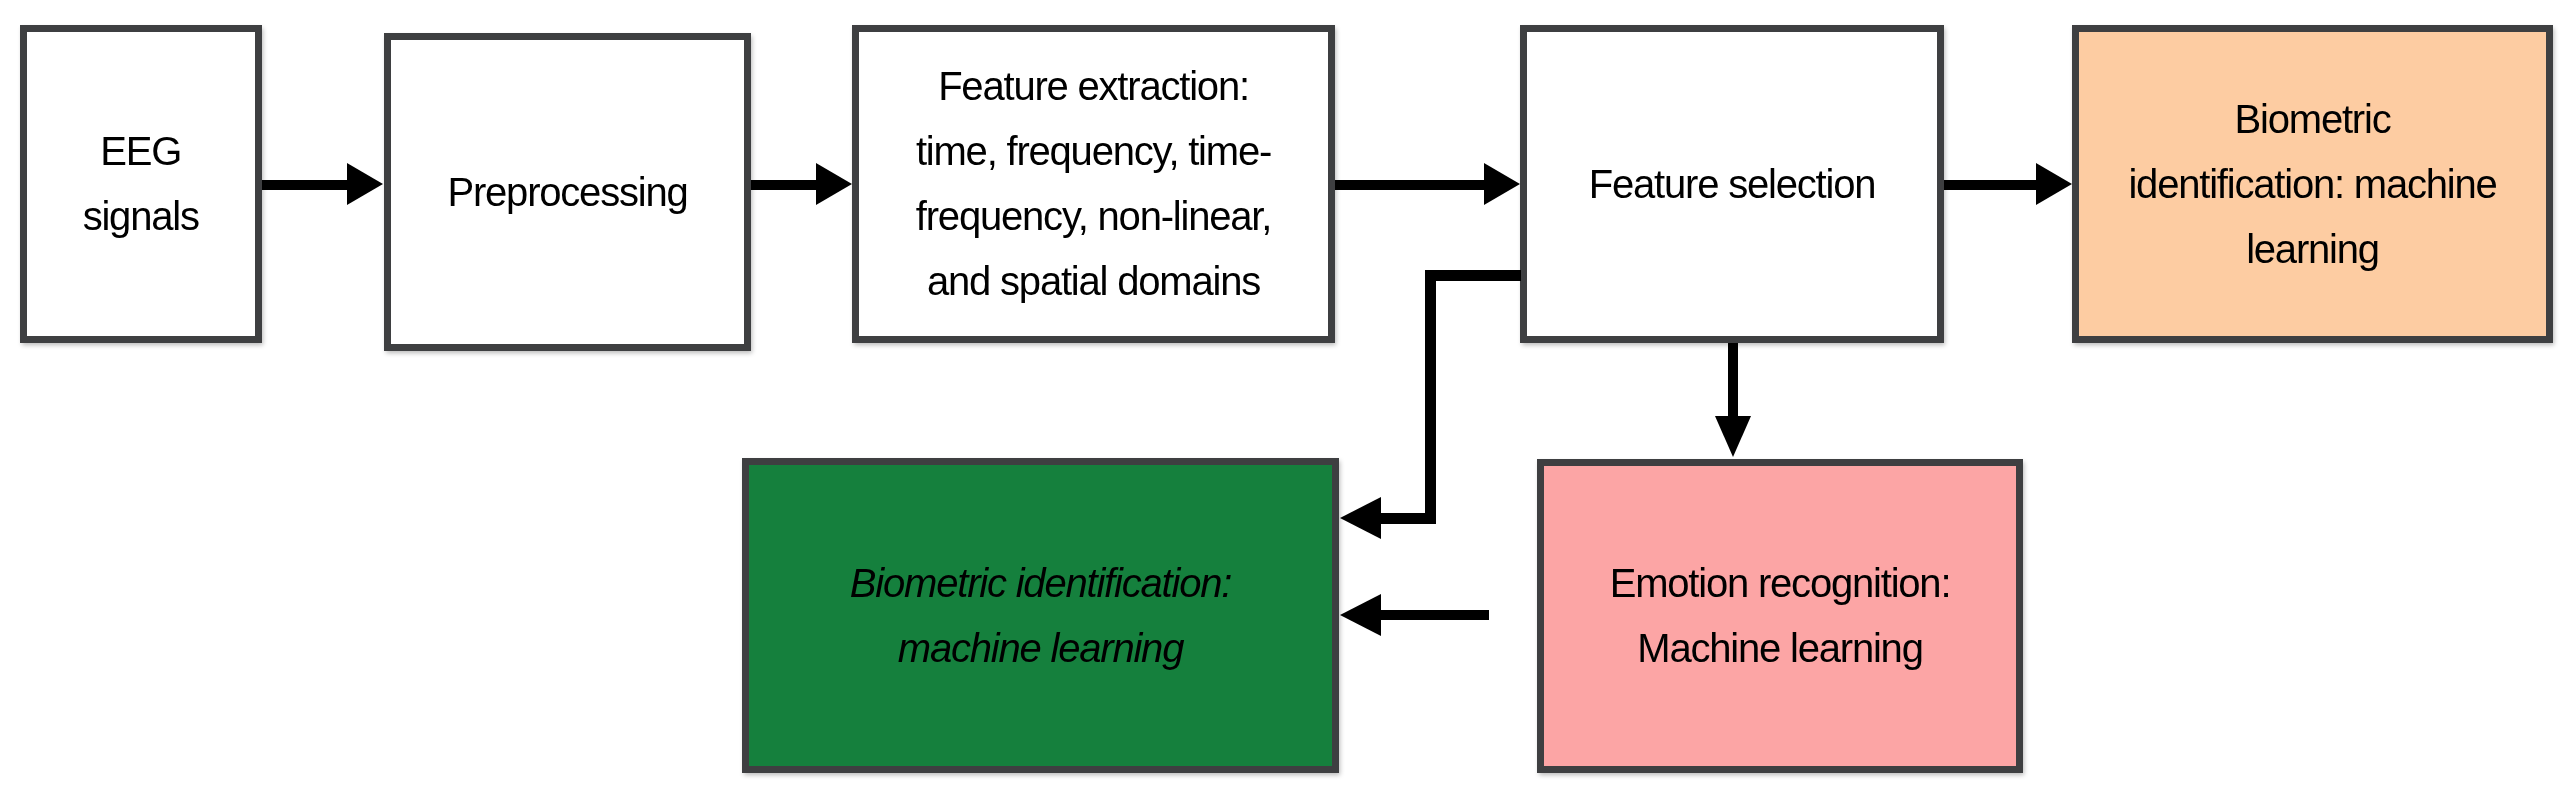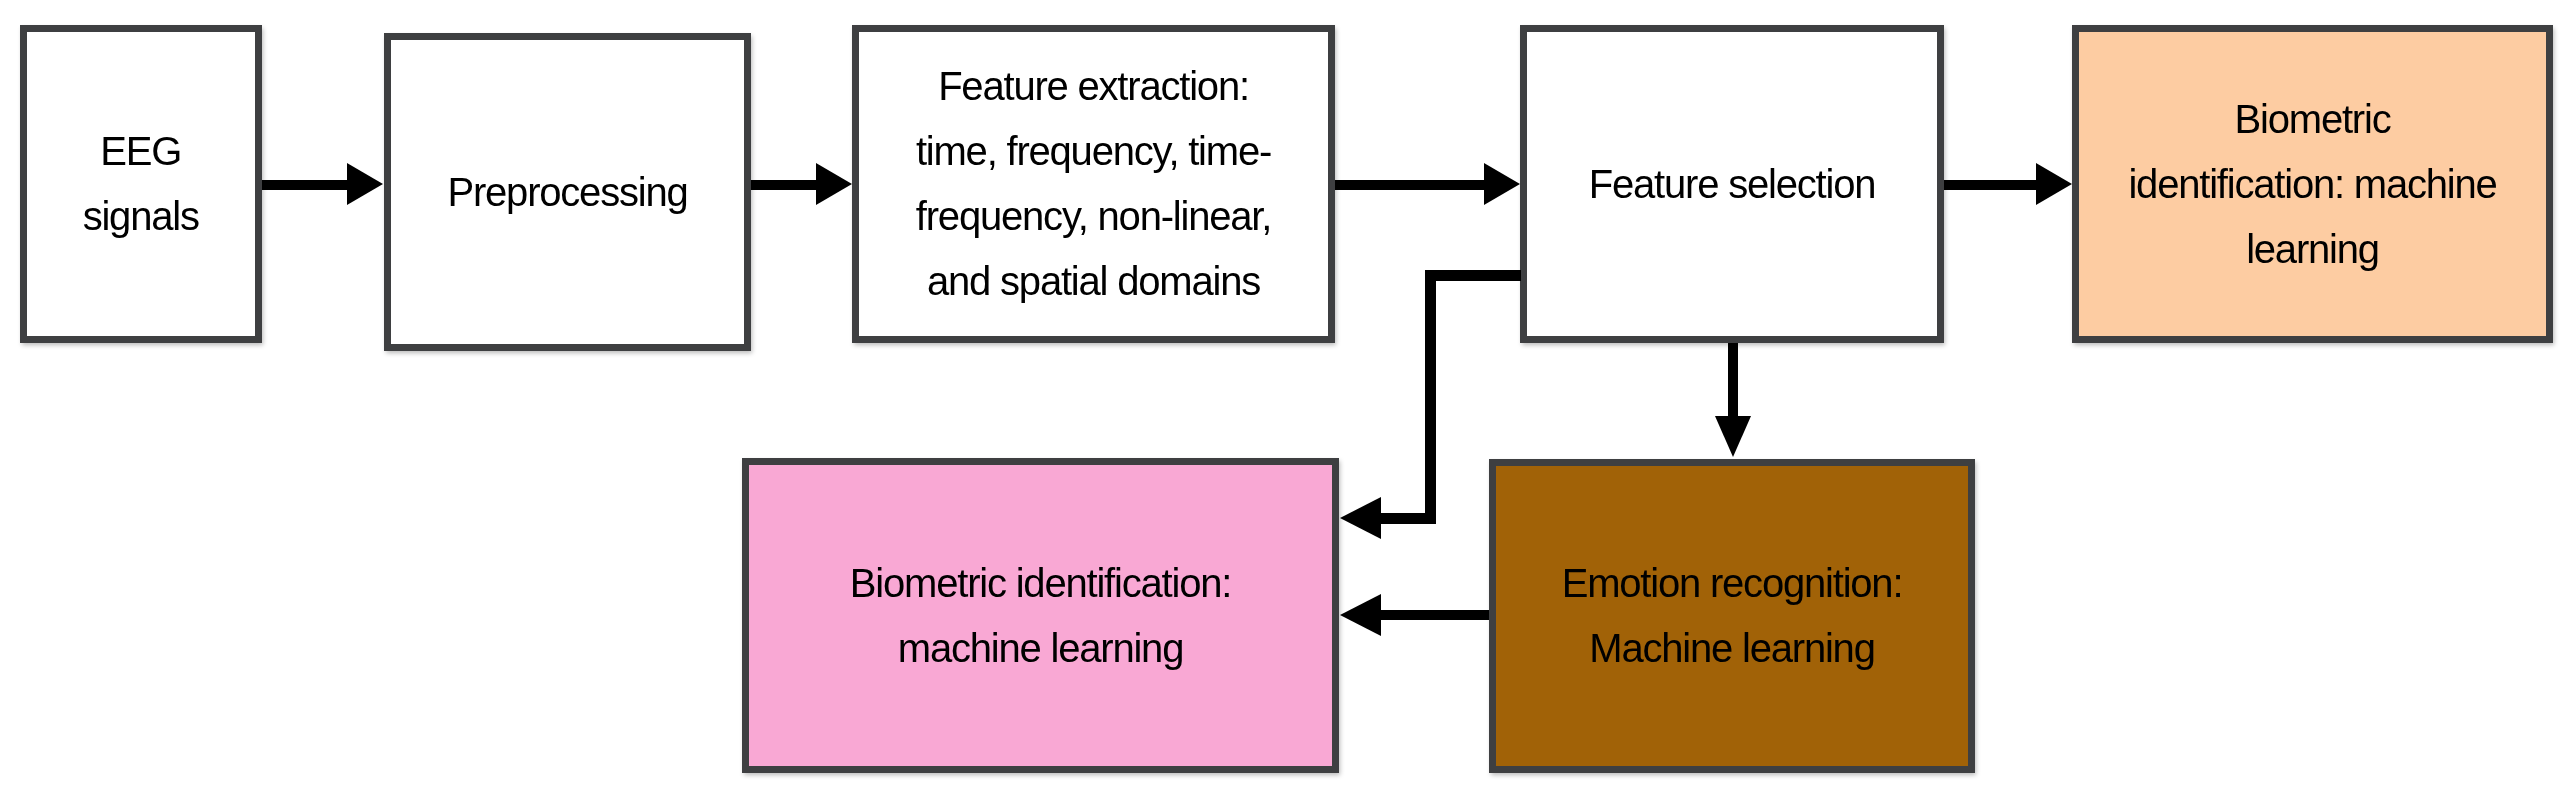--- a/index.html
+++ b/index.html
@@ -94,26 +94,26 @@
   <div class="node n-fsel" style="background-color: rgb(255, 255, 255);">
     <div class="node-label">Feature selection</div>
   </div>
 
   <div class="node n-biot" style="background-color: rgb(253, 204, 162); justify-content: flex-end;">
     <div class="node-label">Biometric
 identification: machine
 learning</div>
   </div>
 
-  <div class="node n-biob" style="background-color: #f9a8d4;">
+  <div class="node n-biob" style="background-color: #15803d; font-style: italic;">
     <div class="node-label">Biometric identification:
 machine learning</div>
   </div>
 
-  <div class="node n-emo" style="background-color: #a16207;">
+  <div class="node n-emo" style="background-color: #fca5a5; margin-left: 48px;">
     <div class="node-label">Emotion recognition:
 Machine learning</div>
   </div>
 
   <div class="seg" style="left:262px; top:180px; width:87px; height:9.5px;"></div>
   <div class="head head-right" style="left:347px; top:163px;"></div>
 
   <div class="seg" style="left:751px; top:180px; width:66px; height:9.5px;"></div>
   <div class="head head-right" style="left:816px; top:163px;"></div>
 

